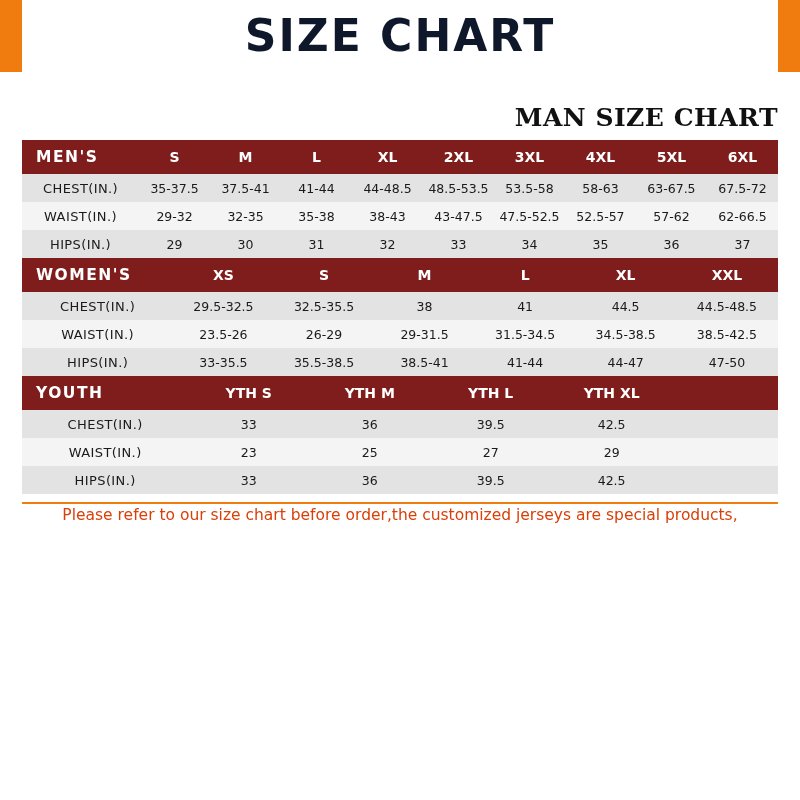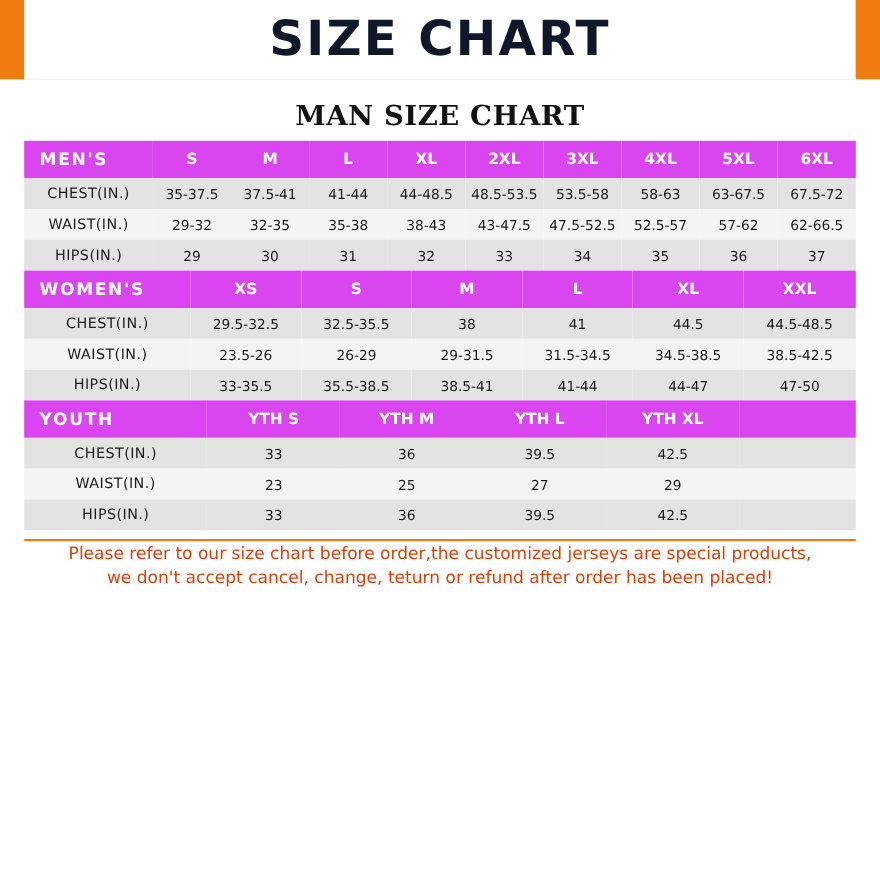--- a/index.html
+++ b/index.html
@@ -62,45 +62,45 @@
   }
   
   .content {
     padding: 10px 22px 0 22px;
     box-sizing: border-box;
     flex: 1 1 auto;
     display: flex;
     flex-direction: column;
   }
   .section-title {
-    text-align: center;
+    text-align: right;
     font-family: "DejaVu Serif", serif;
     font-weight: bold;
     font-size: 25px;
     color: #111;
     letter-spacing: 0.5px;
-    margin: 9px 0 8px 0;
+    margin: 21px 0 8px 0;
   }
   table.size-table {
     width: 100%;
     border-collapse: collapse;
     table-layout: fixed;
   }
   table.size-table th,
   table.size-table td {
     text-align: center;
     font-size: 12.5px;
     color: #1a1a1a;
     font-family: "DejaVu Sans", sans-serif;
     padding: 0;
     height: 28px;
     vertical-align: middle;
   }
   table.size-table thead th {
-    background: #d946ef;
+    background: #7f1d1d;
     color: #ffffff;
     font-weight: bold;
     font-size: 14px;
     height: 34px;
   }
   table.size-table thead th.corner {
     text-align: left;
     padding-left: 14px;
     letter-spacing: 1.5px;
     font-size: 15.5px;
@@ -307,17 +307,16 @@
             <td>39.5</td>
             <td>42.5</td>
             <td></td>
           </tr>
         </tbody>
       </table>
     </div>
 
     <div class="footer-note">
       <div>Please refer to our size chart before order,the customized jerseys are special products,</div>
-      <div>we don't accept cancel, change, teturn or refund after order has been placed!</div>
     </div>
 
   </div>
 </div>
 
 </body></html>

